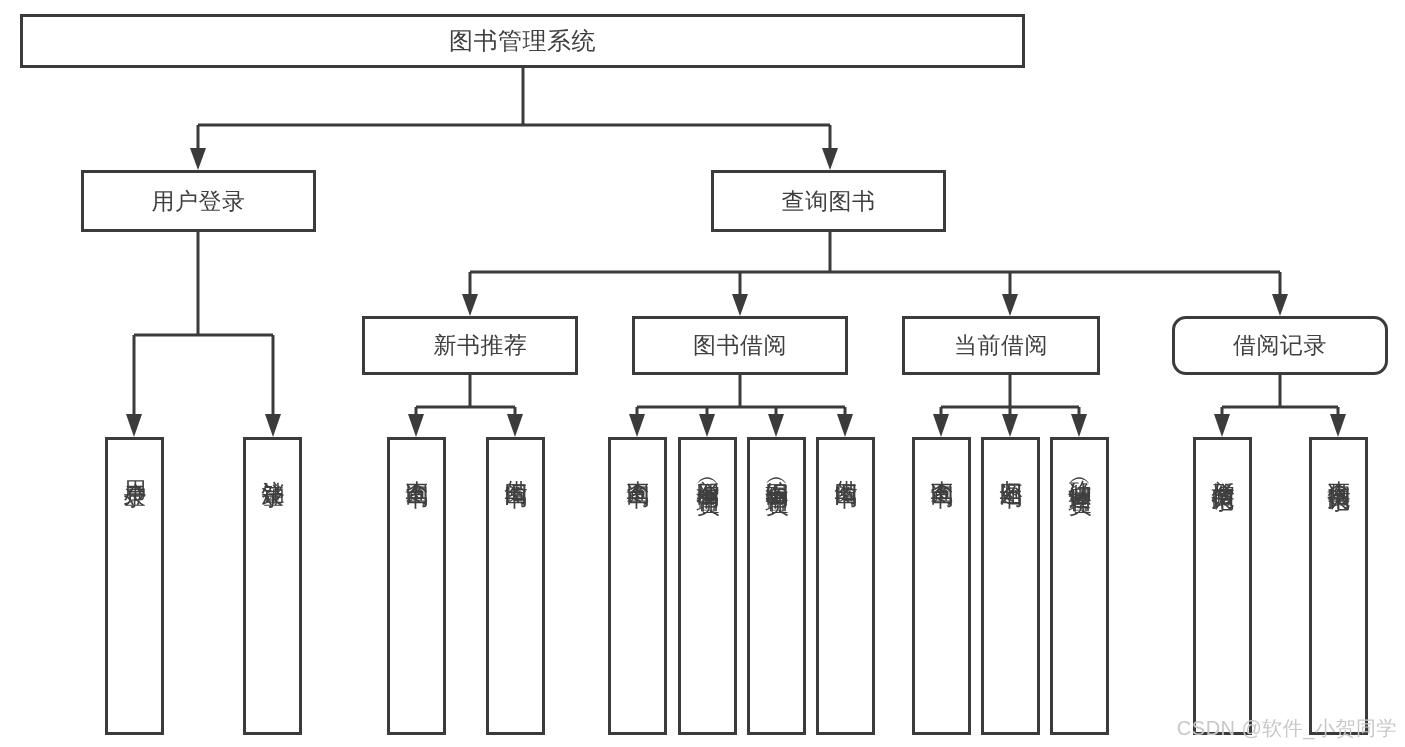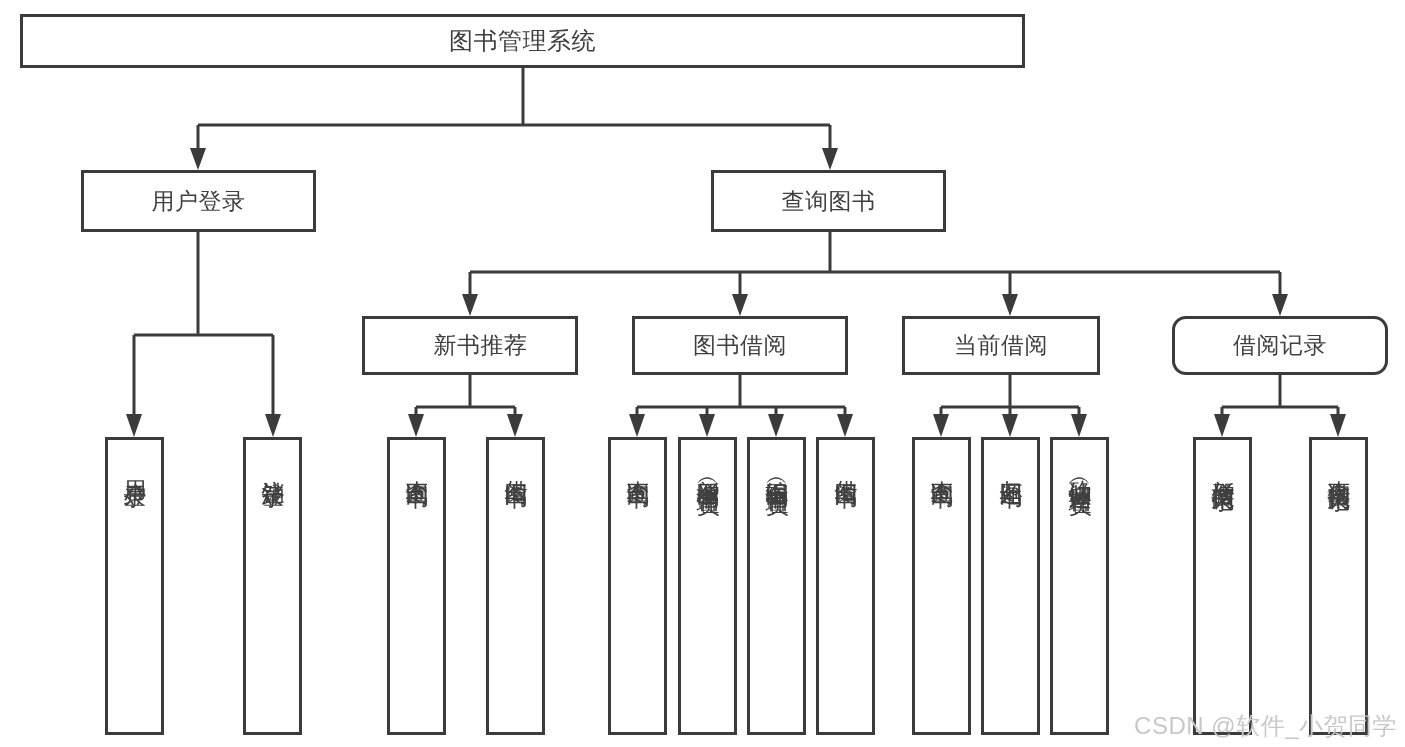--- a/index.html
+++ b/index.html
@@ -75,21 +75,21 @@
     font-size: 23px;
     line-height: 1.12;
     letter-spacing: 2px;
     white-space: nowrap;
   }
   
   #watermark {
     position: absolute;
     right: 8px;
     bottom: 5px;
-    font-size: 24px;
+    font-size: 20px;
     color: #c8c8c8;
     white-space: nowrap;
     z-index: 5;
     letter-spacing: 0.5px;
   }
 </style>
 </head>
 <body>
 
 <div id="canvas">

